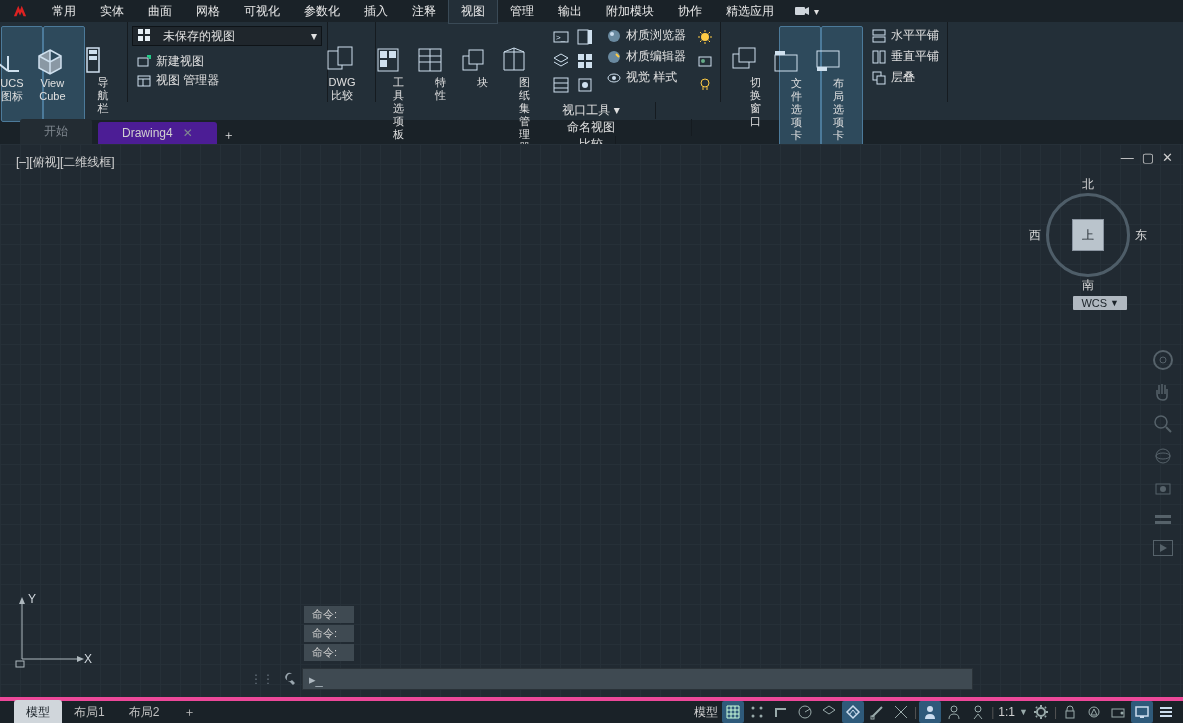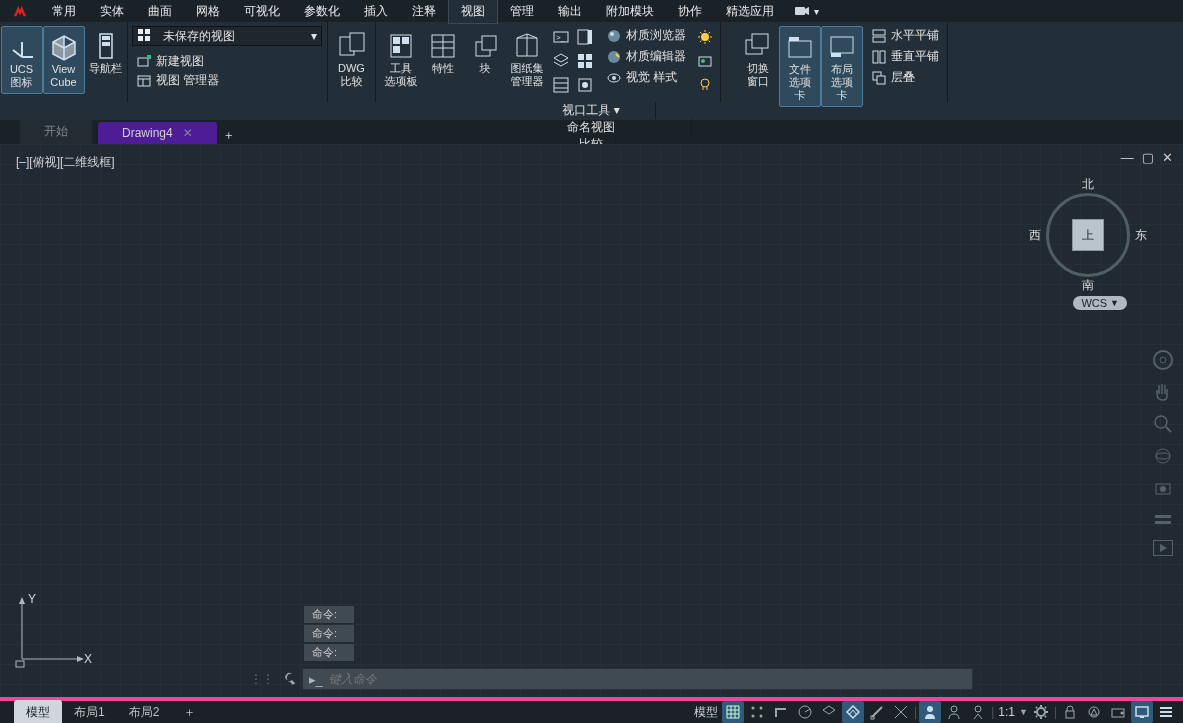--- a/index.html
+++ b/index.html
@@ -51,22 +51,22 @@
   border-right: 1px solid #151b20;
   padding: 4px 4px 0 4px;
 }
 .ribbon-icons {
   display: flex;
   height: 66px;
   align-items: flex-start;
 }
 .big-btn {
   width: 42px;
-  display: flex; flex-direction: column; align-items: center; justify-content: flex-start;
-  padding: 4px;
+  display: flex; flex-direction: column; align-items: flex-end; justify-content: flex-start;
+  padding: 18px;
   cursor: pointer;
 }
 .big-btn.active {
   background: #2e4a5c;
   border: 1px solid #4c7a9a;
   border-radius: 2px;
 }
 .big-btn .icon { width: 32px; height: 32px; display:flex; align-items:center; justify-content:center; }
 .big-btn .label { font-size: 11px; line-height: 13px; text-align: center; }
 .col-btns {
@@ -156,21 +156,21 @@
   border-radius:50%; opacity:0.8;
 }
 .viewcube .face {
   width:32px; height:32px; background:#bac4cc; color:#1a2228; font-size:12px; font-weight:500;
   display:flex; align-items:center; justify-content:center;
   border:1px solid #8a94a0;
 }
 .viewcube .dir { position:absolute; color:#d8d8d8; font-size:12px; }
 .wcs-badge {
   position:absolute; top:152px; right:56px;
-  padding:1px 8px; background:#b0b8c0; color:#1a2228; border-radius:7px; font-size:11px;
+  padding:1px 8px; background:#b0b8c0; color:#1a2228; border-radius:1px; font-size:11px;
   display:flex; align-items:center; gap:3px;
 }
 .nav-bar {
   position:absolute; top:198px; right:6px;
   width:28px; display:flex; flex-direction:column; align-items:center; gap:8px;
   padding:6px 0;
 }
 .nav-bar .nav-btn {
   width:24px; height:24px; color:#4a565e;
   display:flex; align-items:center; justify-content:center; cursor:pointer;
@@ -647,21 +647,20 @@
 
   <div class="command-line">
     <span class="drag">⋮⋮</span>
     <span class="wrench">
       <svg width="16" height="16">
           <path d="M12 4 a4 4 0 1 0 0 6 L15 13 L13 15 L10 12 A4 4 0 0 1 12 4 Z" fill="#9aa6ae"></path>
         </svg>
     </span>
     <div class="input-wrap">
       <span class="prompt">▸_</span>
-      <input placeholder="键入命令" style="">
     </div>
   </div>
 </div>
 
 <div class="status-bar">
   <div class="layout-tabs">
     <div class="layout-tab active">模型</div>
     <div class="layout-tab">布局1</div>
     <div class="layout-tab">布局2</div>
     <div class="layout-tab">＋</div>

